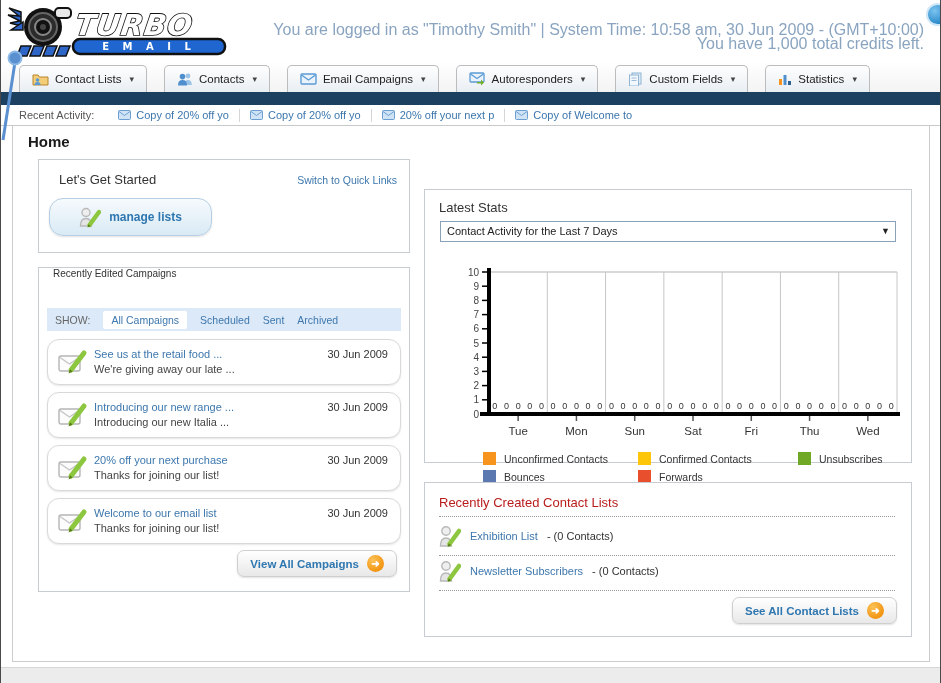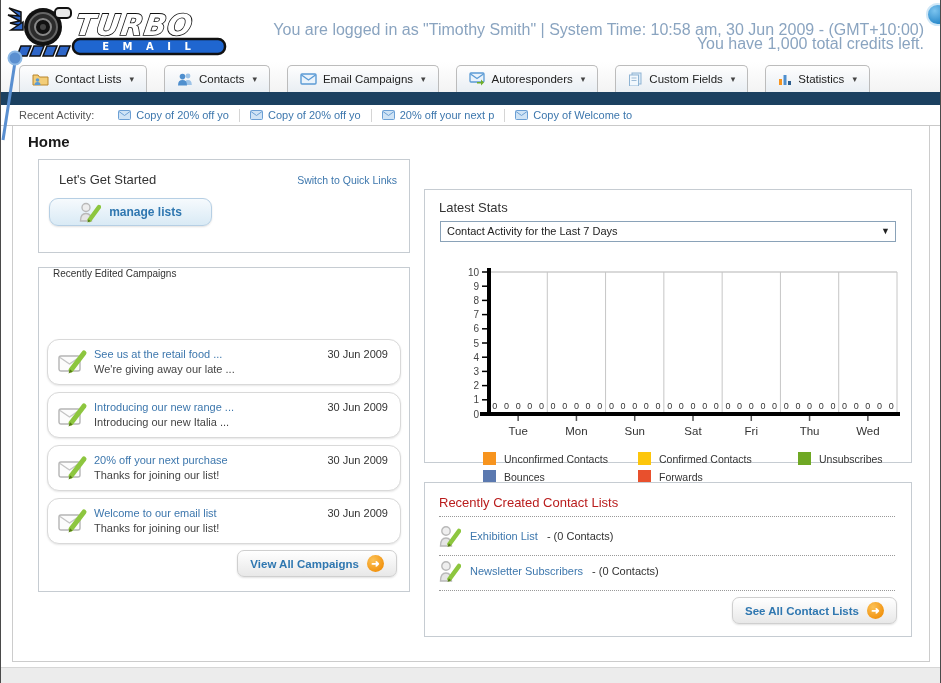--- a/index.html
+++ b/index.html
@@ -46,21 +46,21 @@
   .content { position:absolute; top:126px; left:11px; width:918px; height:536px; background:#fff;
     border-left:1px solid #cccccc; border-right:1px solid #cccccc; border-bottom:1px solid #cccccc; }
   .page-title { position:absolute; top:7px; left:15px; font-size:15px; font-weight:bold; color:#1a1a1a; }
 
   .panel { position:absolute; background:#fff; border:1px solid #c6ccd2; }
 
   
   #get-started { left:25px; top:33px; width:372px; height:94px; }
   #get-started h2 { position:absolute; top:12px; left:14px; font-size:13px; font-weight:normal; color:#333;margin-left:6px; }
   .switch-link { position:absolute; top:14px; right:12px; font-size:10.5px; color:#3d77ad; cursor:pointer; }
-  .gs-btn { position:absolute; top:38px; height:28px; border:1px solid #b6cfe4; border-radius:9px;
+  .gs-btn { position:absolute; top:38px; height:38px; border:1px solid #b6cfe4; border-radius:14px;
     background:linear-gradient(#f6fafd,#d9eaf5); display:flex; align-items:center; justify-content:center; gap:8px;
     font-size:12px; font-weight:bold; color:#2f77b0; cursor:pointer; box-shadow:0 1px 2px rgba(0,0,0,.12); }
   #btn-manage-lists { left:10px; width:163px; }
   #btn-create-email { left:182px; width:170px; }
 
   
   #campaigns { left:25px; top:141px; width:372px; height:325px; }
   #campaigns h2 { position:absolute; top:0; left:14px; font-size:10px; font-weight:normal; color:#333;text-align:right; }
   .filterbar { position:absolute; top:40px; left:8px; right:8px; height:23px; background:#dce9f8;
     display:flex; align-items:center; font-size:10.5px; padding-left:8px; gap:13px; }
@@ -252,20 +252,27 @@
           <path d="M1.5 20 q0-7.5 5.5-7.5 q5.5 0 5.5 7.5 Z" fill="#e5e5e5" stroke="#b9b9b9" stroke-width="1.4"></path>
           <line x1="10.5" y1="19" x2="20" y2="6" stroke="#8dc63f" stroke-width="4.4" stroke-linecap="round"></line>
           <path d="M8.5 21.5 L11.5 20 L9.5 18.2 Z" fill="#567d15"></path>
         </svg>
         <span>manage lists</span>
       </div>
     </div>
 
     <div class="panel" id="campaigns">
       <h2>Recently Edited Campaigns</h2>
+      <div class="filterbar">
+        <span class="show-label">SHOW:</span>
+        <span class="filter-link active">All Campaigns</span>
+        <span class="filter-link">Scheduled</span>
+        <span class="filter-link">Sent</span>
+        <span class="filter-link">Archived</span>
+      </div>
 
       <div class="card" style="top:71px">
         <svg class="c-icon" width="30" height="26" viewBox="0 0 30 26">
           <rect x="1" y="7" width="21" height="15" rx="2" fill="#fcfcfc" stroke="#b5b5b5" stroke-width="1.4"></rect>
           <path d="M2 8.5 L11.5 15 L21 8.5" fill="none" stroke="#c4c4c4" stroke-width="1.4"></path>
           <line x1="13" y1="21" x2="26" y2="4" stroke="#8dc63f" stroke-width="5" stroke-linecap="round"></line>
           <path d="M10.5 24.5 L14.5 22.5 L12 20.3 Z" fill="#567d15"></path>
         </svg>
         <span class="c-title">See us at the retail food ...</span>
         <span class="c-sub">We're giving away our late ...</span>

